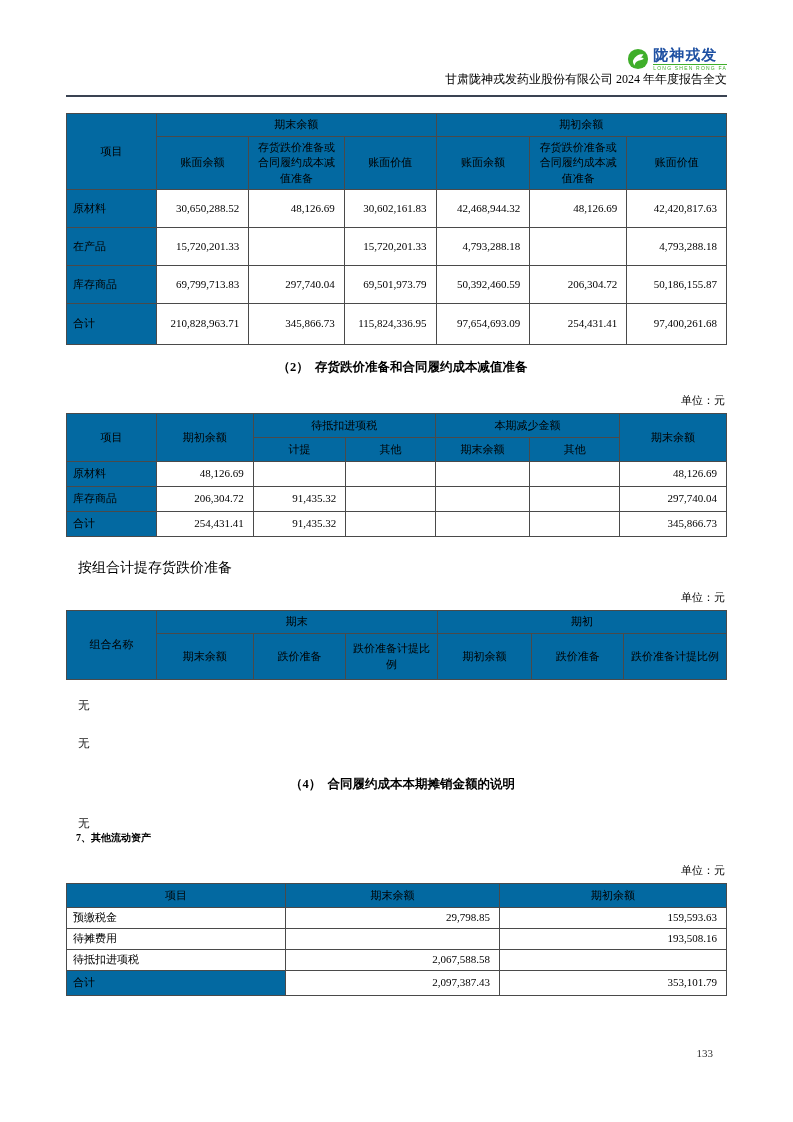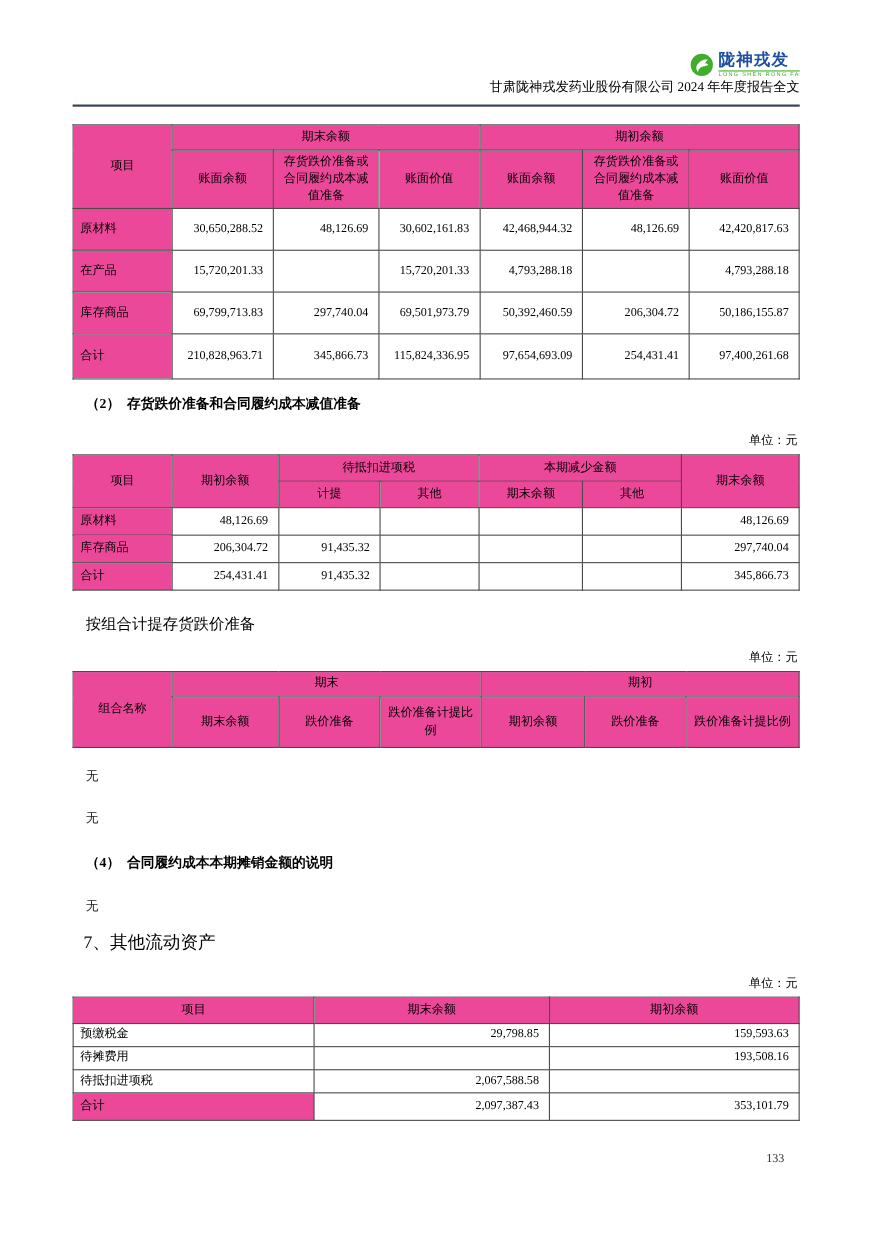--- a/index.html
+++ b/index.html
@@ -14,36 +14,36 @@
   .logo{display:flex;align-items:center;gap:4px;}
   .logo svg{width:22px;height:22px;display:block;}
   .brand{display:flex;flex-direction:column;line-height:1;}
   .brand-cn{font-family:"Liberation Sans","DejaVu Sans",sans-serif;
             font-weight:bold;font-size:15px;color:#1e50a2;letter-spacing:1px;}
   .brand-en{font-size:5px;color:#3fae2a;letter-spacing:1.2px;margin-top:2px;
             border-top:1px solid #3fae2a;padding-top:1px;
             font-family:"Liberation Sans","DejaVu Sans",sans-serif;}
   .doc-title{font-size:12px;padding-bottom:2px;}
   
-  .h-num{font-weight:bold;font-size:12.5px;white-space:pre-wrap;padding-left:12px;}
+  .h-num{font-weight:bold;font-size:12.5px;white-space:pre-wrap;padding-left:12px;text-align:center;}
   .h2{margin:14px 0 0 0;}
   .h3{margin:27px 0 0 0;}
   .h4{margin:25px 0 0 0;}
-  .h7{font-weight:normal;font-size:16px;padding-left:10px;margin:16px 0 0 0;}
+  .h7{font-weight:bold;font-size:10px;padding-left:10px;margin:0 0 0 0;}
   .note{font-size:14px;padding-left:12px;}
   .none-txt{font-size:11.5px;padding-left:12px;color:#222;}
   .unit{font-size:11px;text-align:right;padding-right:2px;}
   
   table{width:100%;border-collapse:collapse;table-layout:fixed;
         border:1.5px solid #4a4a4a;}
   th,td{border:1px solid #4a4a4a;font-size:11px;font-weight:normal;
         line-height:1.42;padding:2px 6px;vertical-align:middle;
         overflow:hidden;}
   th{text-align:center;}
-  .shade{background:#ec4899;}
+  .shade{background:#0369a1;}
   .lbl{text-align:left;padding-left:6px;}
   .num{text-align:right;padding-right:9px;word-break:break-all;}
   .t1{margin-top:16px;}
   .t1 .hr1 th{height:18px;}
   .t1 .hr2 th{height:48px;}
   .t1 td{height:33px;}
   .t1 tr.total td{height:36px;}
   .t2{margin-top:5px;}
   .t2 th{height:19px;}
   .t2 td{height:20px;}

